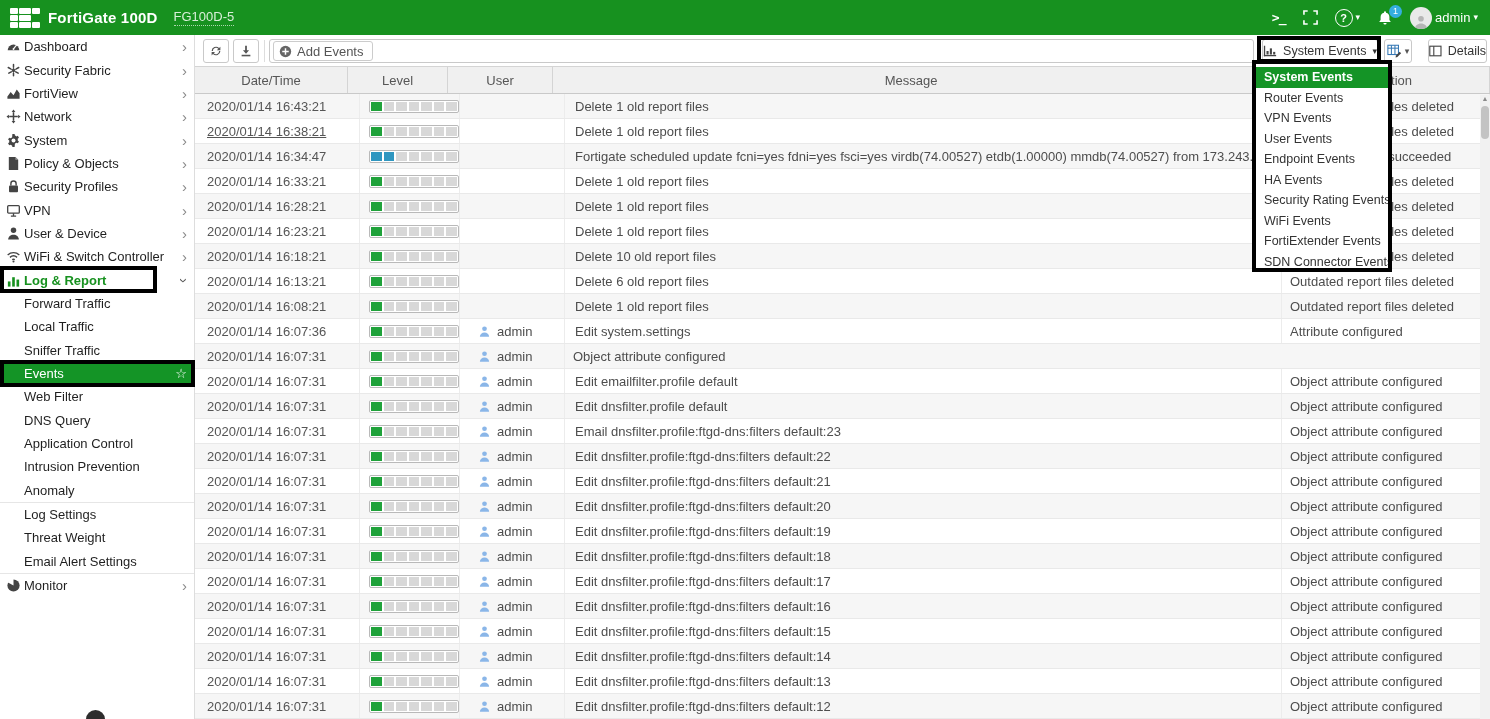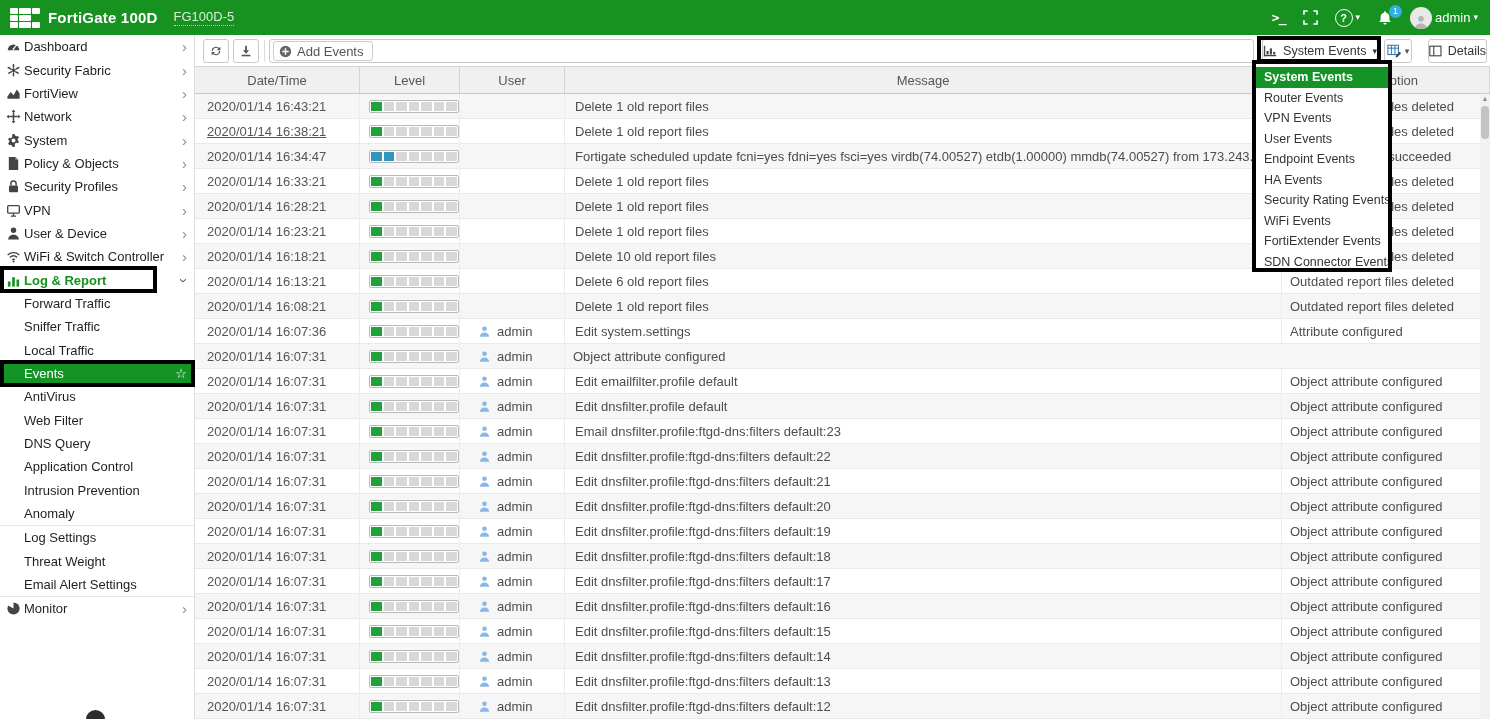--- a/index.html
+++ b/index.html
@@ -269,31 +269,28 @@
             <rect x="11.2" y="7" width="2.8" height="7.5"></rect>
           </svg>
         </span>
         <span class="sb-lb">Log &amp; Report</span>
         <span class="sb-ch down">›</span>
       </div>
       <div class="sb-item sub">
         <span class="sb-lb">Forward Traffic</span>
       </div>
       <div class="sb-item sub">
+        <span class="sb-lb">Local Traffic</span>
+      </div>
+      <div class="sb-item sub">
         <span class="sb-lb">Sniffer Traffic</span>
-      </div>
-      <div class="sb-item sub">
-        <span class="sb-lb">Local Traffic</span>
       </div>
       <div class="sb-item sub sel">
         <span class="sb-lb">Events</span>
         <span class="sb-star">☆</span>
-      </div>
-      <div class="sb-item sub">
-        <span class="sb-lb">AntiVirus</span>
       </div>
       <div class="sb-item sub">
         <span class="sb-lb">Web Filter</span>
       </div>
       <div class="sb-item sub">
         <span class="sb-lb">DNS Query</span>
       </div>
       <div class="sb-item sub">
         <span class="sb-lb">Application Control</span>
       </div>
@@ -376,21 +373,21 @@
       <div class="tbtn" id="btn-details">
         <svg width="14" height="12" viewBox="0 0 16 14" fill="none" stroke="#444" stroke-width="1.4">
             <rect x="1" y="1" width="14" height="12"></rect>
             <line x1="6" y1="1" x2="6" y2="13"></line>
           </svg>
         <span>Details</span>
       </div>
     </div>
 
     <div id="thead">
-        <div class="hcell" style="width: 165px;">Date/Time</div>
+        <div class="hcell" style="width: 153px;">Date/Time</div>
         <div class="hcell" style="width: 100px;">Level</div>
         <div class="hcell" style="width: 105px;">User</div>
         <div class="hcell" style="width: 717px;">Message</div>
         <div class="hcell" style="width: 198px; flex: 1 1 0%;">Description</div>
       </div>
     <div id="rows">
         <div class="trow odd">
           <div class="tcell c-date" style="width: 165px;">2020/01/14 16:43:21</div>
           <div class="tcell" style="width: 100px;">
             <div class="lvlbar">

